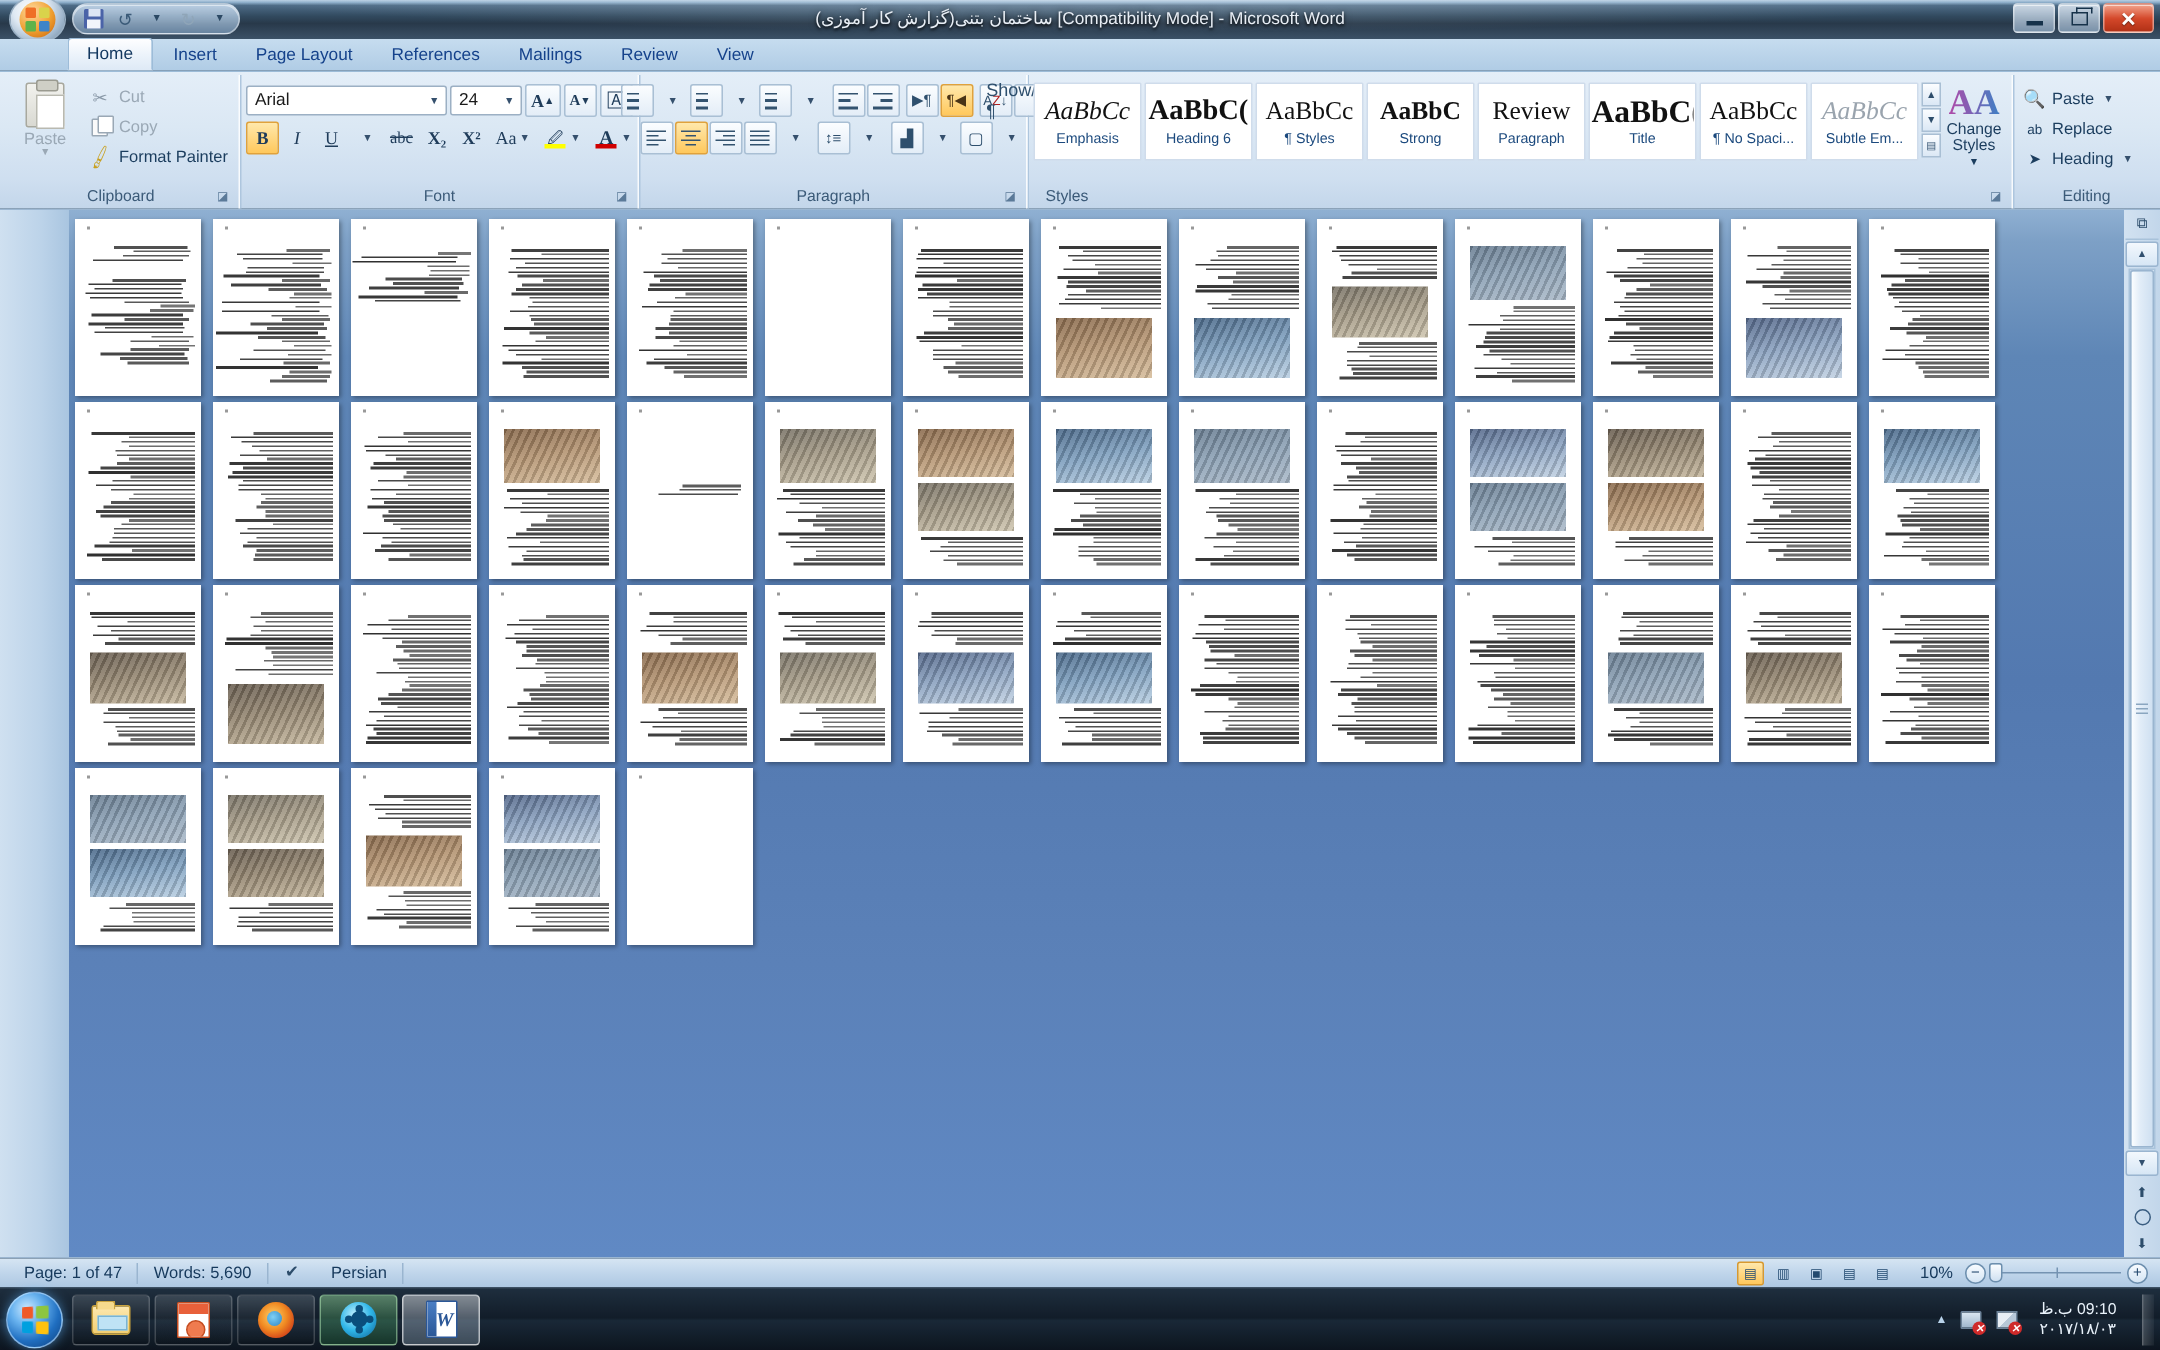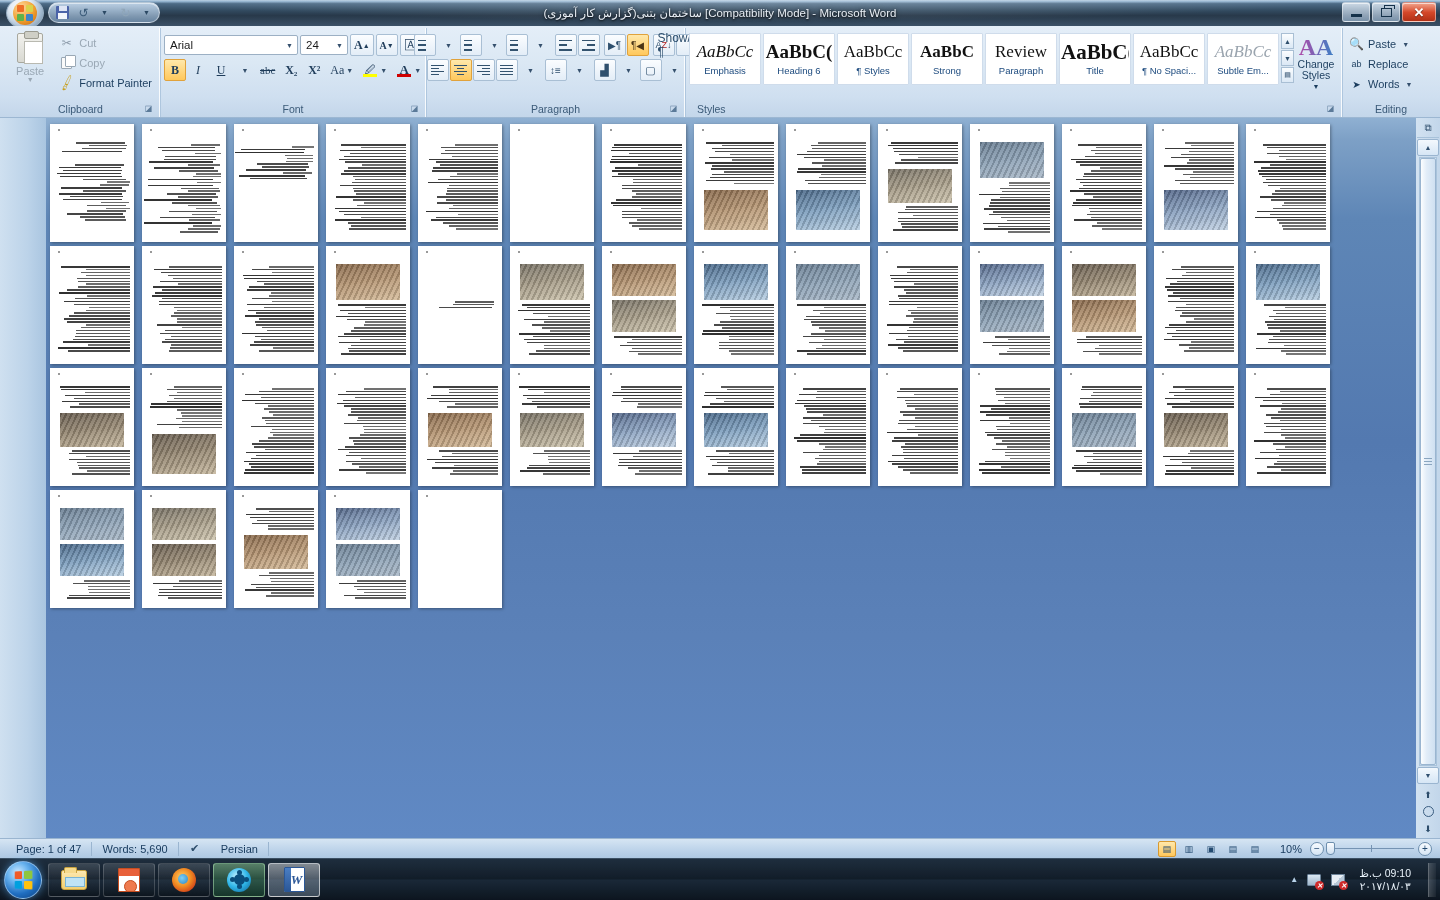--- a/index.html
+++ b/index.html
@@ -368,20 +368,29 @@
         </div>
       <div class="wbtn">
           <span class="mx-glyph"></span>
         </div>
       <div class="wbtn close">
           <span>✕</span>
         </div>
     </div>
   </div>
 
+  <div class="tabstrip">
+    <div class="tab active">Home</div>
+    <div class="tab">Insert</div>
+    <div class="tab">Page Layout</div>
+    <div class="tab">References</div>
+    <div class="tab">Mailings</div>
+    <div class="tab">Review</div>
+    <div class="tab">View</div>
+  </div>
 
   <div class="ribbon">
 
     <div class="group g-clipboard">
       <div class="group-body">
         <div class="paste-btn">
           <span class="clipboard-ico"></span>
           <span class="paste-cap">Paste</span>
           <span class="paste-arrow">▼</span>
         </div>
@@ -658,21 +667,21 @@
           <span class="ci">🔍</span>
           <span>Paste</span>
             <span class="caret">▼</span>
         </div>
         <div class="ed-cmd">
           <span class="ci" style="font-size:9px">ab</span>
           <span>Replace</span>
         </div>
         <div class="ed-cmd">
           <span class="ci" style="font-size:10px">➤</span>
-          <span>Words</span>
+          <span>Heading</span>
             <span class="caret">▼</span>
         </div>
       </div>
       <div class="group-label">
         <span>Editing</span>
       </div>
     </div>
   </div>
 
   <div class="docarea">

